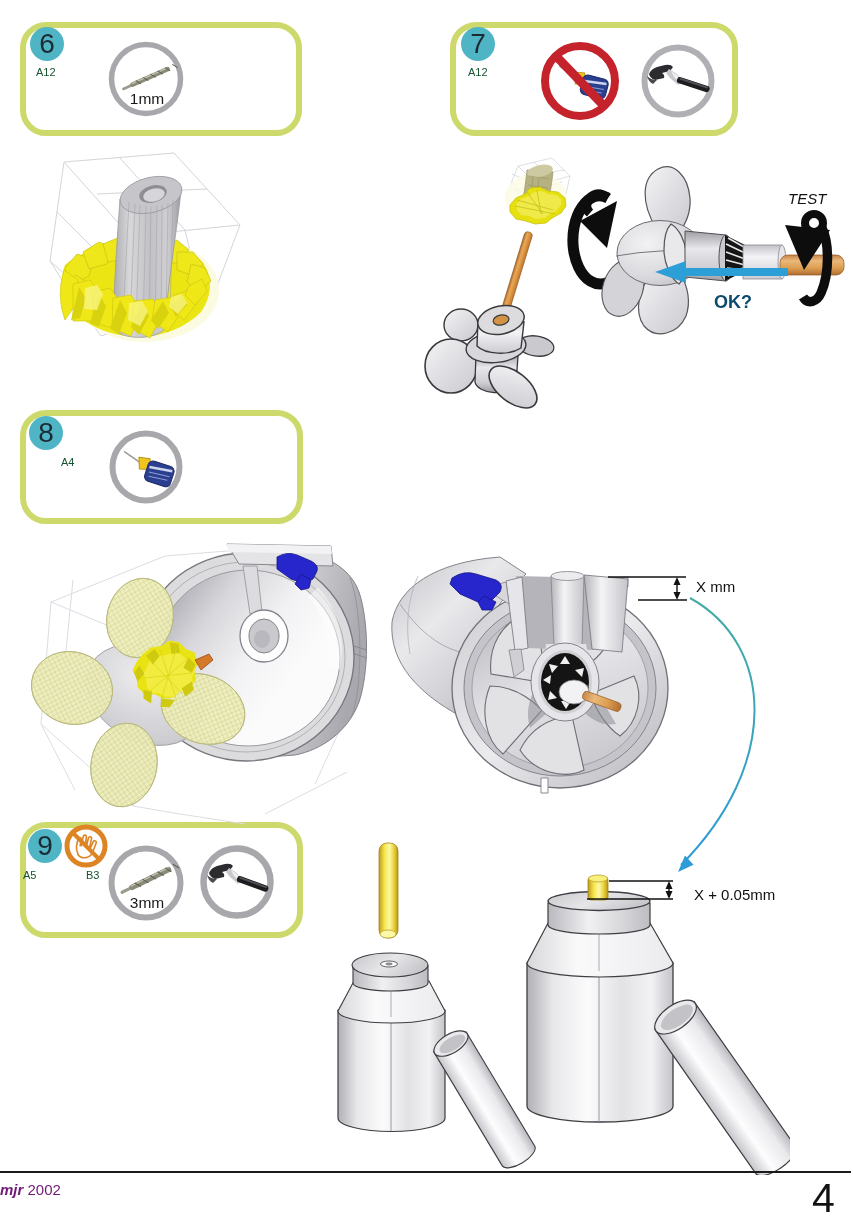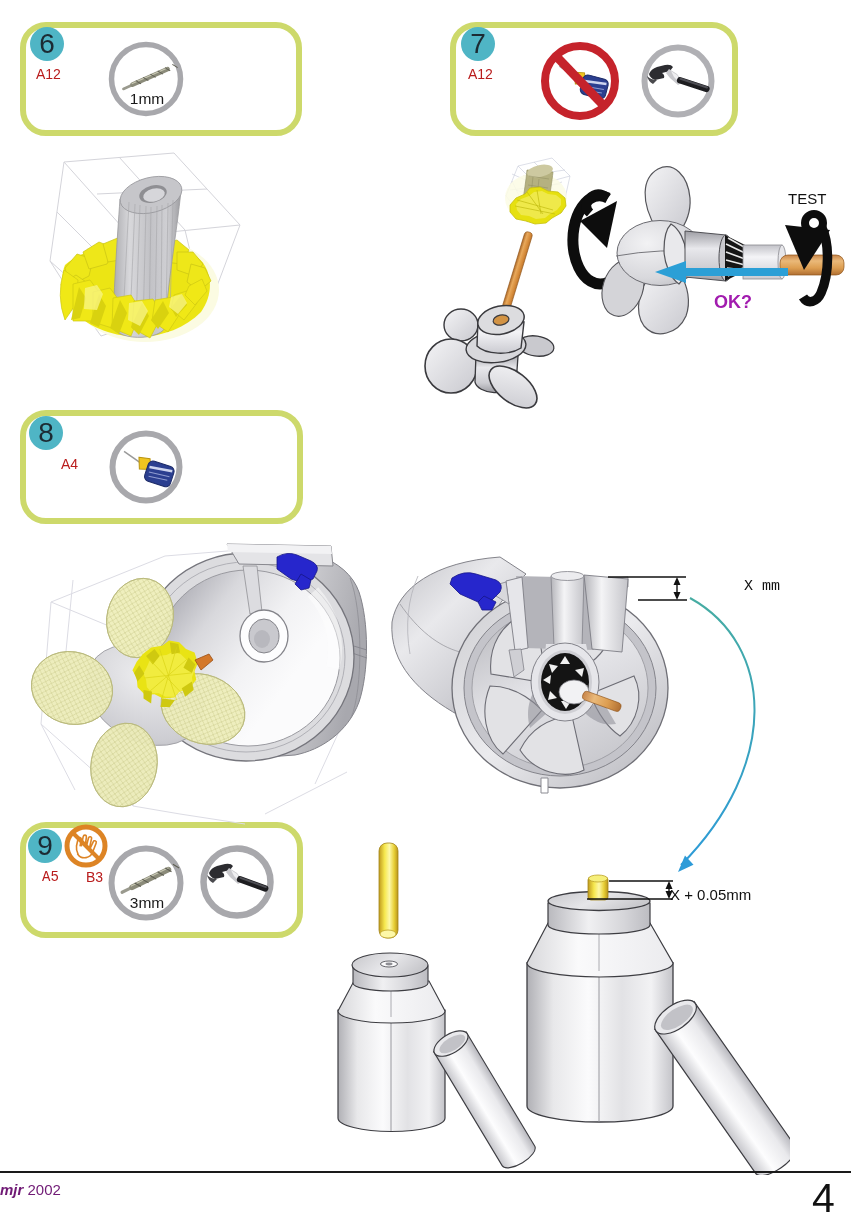--- a/index.html
+++ b/index.html
@@ -1,21 +1,21 @@
 <!DOCTYPE html>
 <html><head>
 <meta charset="utf-8">
 <style>
 html,body{margin:0;padding:0;background:#fff;}
 #page{position:relative;width:853px;height:1219px;background:#fff;overflow:hidden;
   font-family:"Liberation Sans",sans-serif;color:#1a1a1a;}
 .box{position:absolute;border:6px solid #cdd96b;border-radius:26px;background:#fff;box-sizing:border-box;}
 .num{position:absolute;width:34px;height:34px;border-radius:50%;background:#4fb5c5;
   color:#1c2b33;font-size:28px;text-align:center;line-height:33px;}
-.lbl{position:absolute;font-size:14px;color:#b91c1c;}
+.lbl{position:absolute;font-size:11px;color:#14532d;}
 .ann{position:absolute;font-size:15px;color:#111;}
 </style>
 </head>
 <body>
 <div id="page">
 
   <div class="box" style="left:20px;top:22px;width:282px;height:114px;"></div>
   <div class="num" style="left:30px;top:27px;">6</div>
   <div class="lbl" style="left:36px;top:66px;">A12</div>
   <svg style="position:absolute;left:108px;top:41px;" width="76" height="76" viewBox="0 0 76 76">
@@ -72,21 +72,21 @@
     </g>
   </svg>
 
   <div class="box" style="left:20px;top:822px;width:283px;height:116px;"></div>
   <div class="num" style="left:28px;top:829px;">9</div>
   <svg style="position:absolute;left:64px;top:824px;" width="44" height="44" viewBox="0 0 44 44">
     <circle cx="22" cy="22" r="19" fill="#fff" stroke="#dd8425" stroke-width="5"></circle>
     <path d="M14,30 q-2,-4 -1.5,-8 l1.5,-7 q0.5,-1.8 2,-1.5 1.5,0.3 1.2,2 l-1,6 1.2,0.2 1.8,-9 q0.4,-1.8 1.9,-1.6 1.5,0.2 1.3,2 l-1.2,9 1.2,0.2 2,-8 q0.5,-1.8 2,-1.5 1.5,0.3 1.1,2.1 l-1.8,8 1,0.4 2.5,-5.5 q0.8,-1.6 2.2,-0.9 1.4,0.7 0.7,2.4 l-3.5,9 q-1.8,4.5 -6.5,5.3 -5.5,0.9 -8.3,-3.4 z" fill="#fff" stroke="#dd8425" stroke-width="1.6"></path>
     <line x1="9.5" y1="9.5" x2="34.5" y2="34.5" stroke="#dd8425" stroke-width="4"></line>
   </svg>
-  <div class="lbl" style="left:42px;top:869px;font-family:Liberation Mono, monospace;">A5</div>
+  <div class="lbl" style="left:23px;top:869px;">A5</div>
   <div class="lbl" style="left:86px;top:869px;">B3</div>
   <svg style="position:absolute;left:107px;top:844px;" width="78" height="78" viewBox="0 0 78 78">
     <circle cx="39" cy="39" r="34.5" fill="#fff" stroke="#a8a8ac" stroke-width="6"></circle>
     <g transform="rotate(-26 39 37)">
       <rect x="11" y="35" width="12" height="3.2" rx="1.6" fill="#9a9a8e"></rect>
       <rect x="21" y="33.8" width="46" height="5.6" rx="2.8" fill="#8b8b7a"></rect>
       <path d="M23 35 l42 0" stroke="#c9c9b4" stroke-width="1.1"></path>
       <path d="M28 33.8 l4 6 m4.5 -6 l4 6 m4.5 -6 l4 6 m4.5 -6 l4 6 m4.5 -6 l4 6 m4.5 -6 l4 6" stroke="#5e5e52" stroke-width="1.1"></path>
     </g>
     <text x="40" y="64" font-size="15.5" text-anchor="middle" fill="#1a1a1a" font-family="Liberation Sans">3mm</text>
@@ -533,18 +533,18 @@
     </g>
     <path d="M349,46 l-3.5,8 7,0 z" fill="#111"></path>
     <path d="M349,64 l-3.5,-8 7,0 z" fill="#111"></path>
   </svg>
 
   <div style="position:absolute;left:0;top:1171px;width:851px;height:2px;background:#1a1a1a;"></div>
   <div style="position:absolute;left:0px;top:1181px;font-size:15px;color:#701a75;">
     <b><i>mjr</i></b> 2002</div>
   <div style="position:absolute;left:812px;top:1175px;font-size:41px;color:#111;">4</div>
 
-  <div class="ann" style="left:788px;top:190px;">TEST</div>
-  <div class="ann" style="left:714px;top:292px;font-size:18px;font-weight:bold;color:#a21caf;">OK?</div>
-  <div class="ann" style="left:744px;top:578px;font-family:Liberation Mono, monospace;">X mm</div>
-  <div class="ann" style="left:670px;top:886px;">X + 0.05mm</div>
+  <div class="ann" style="left:788px;top:190px;font-style:italic;">TEST</div>
+  <div class="ann" style="left:714px;top:292px;font-size:18px;font-weight:bold;color:#0c4a6e;">OK?</div>
+  <div class="ann" style="left:696px;top:578px;">X mm</div>
+  <div class="ann" style="left:694px;top:886px;">X + 0.05mm</div>
 
 </div>
 
 </body></html>

